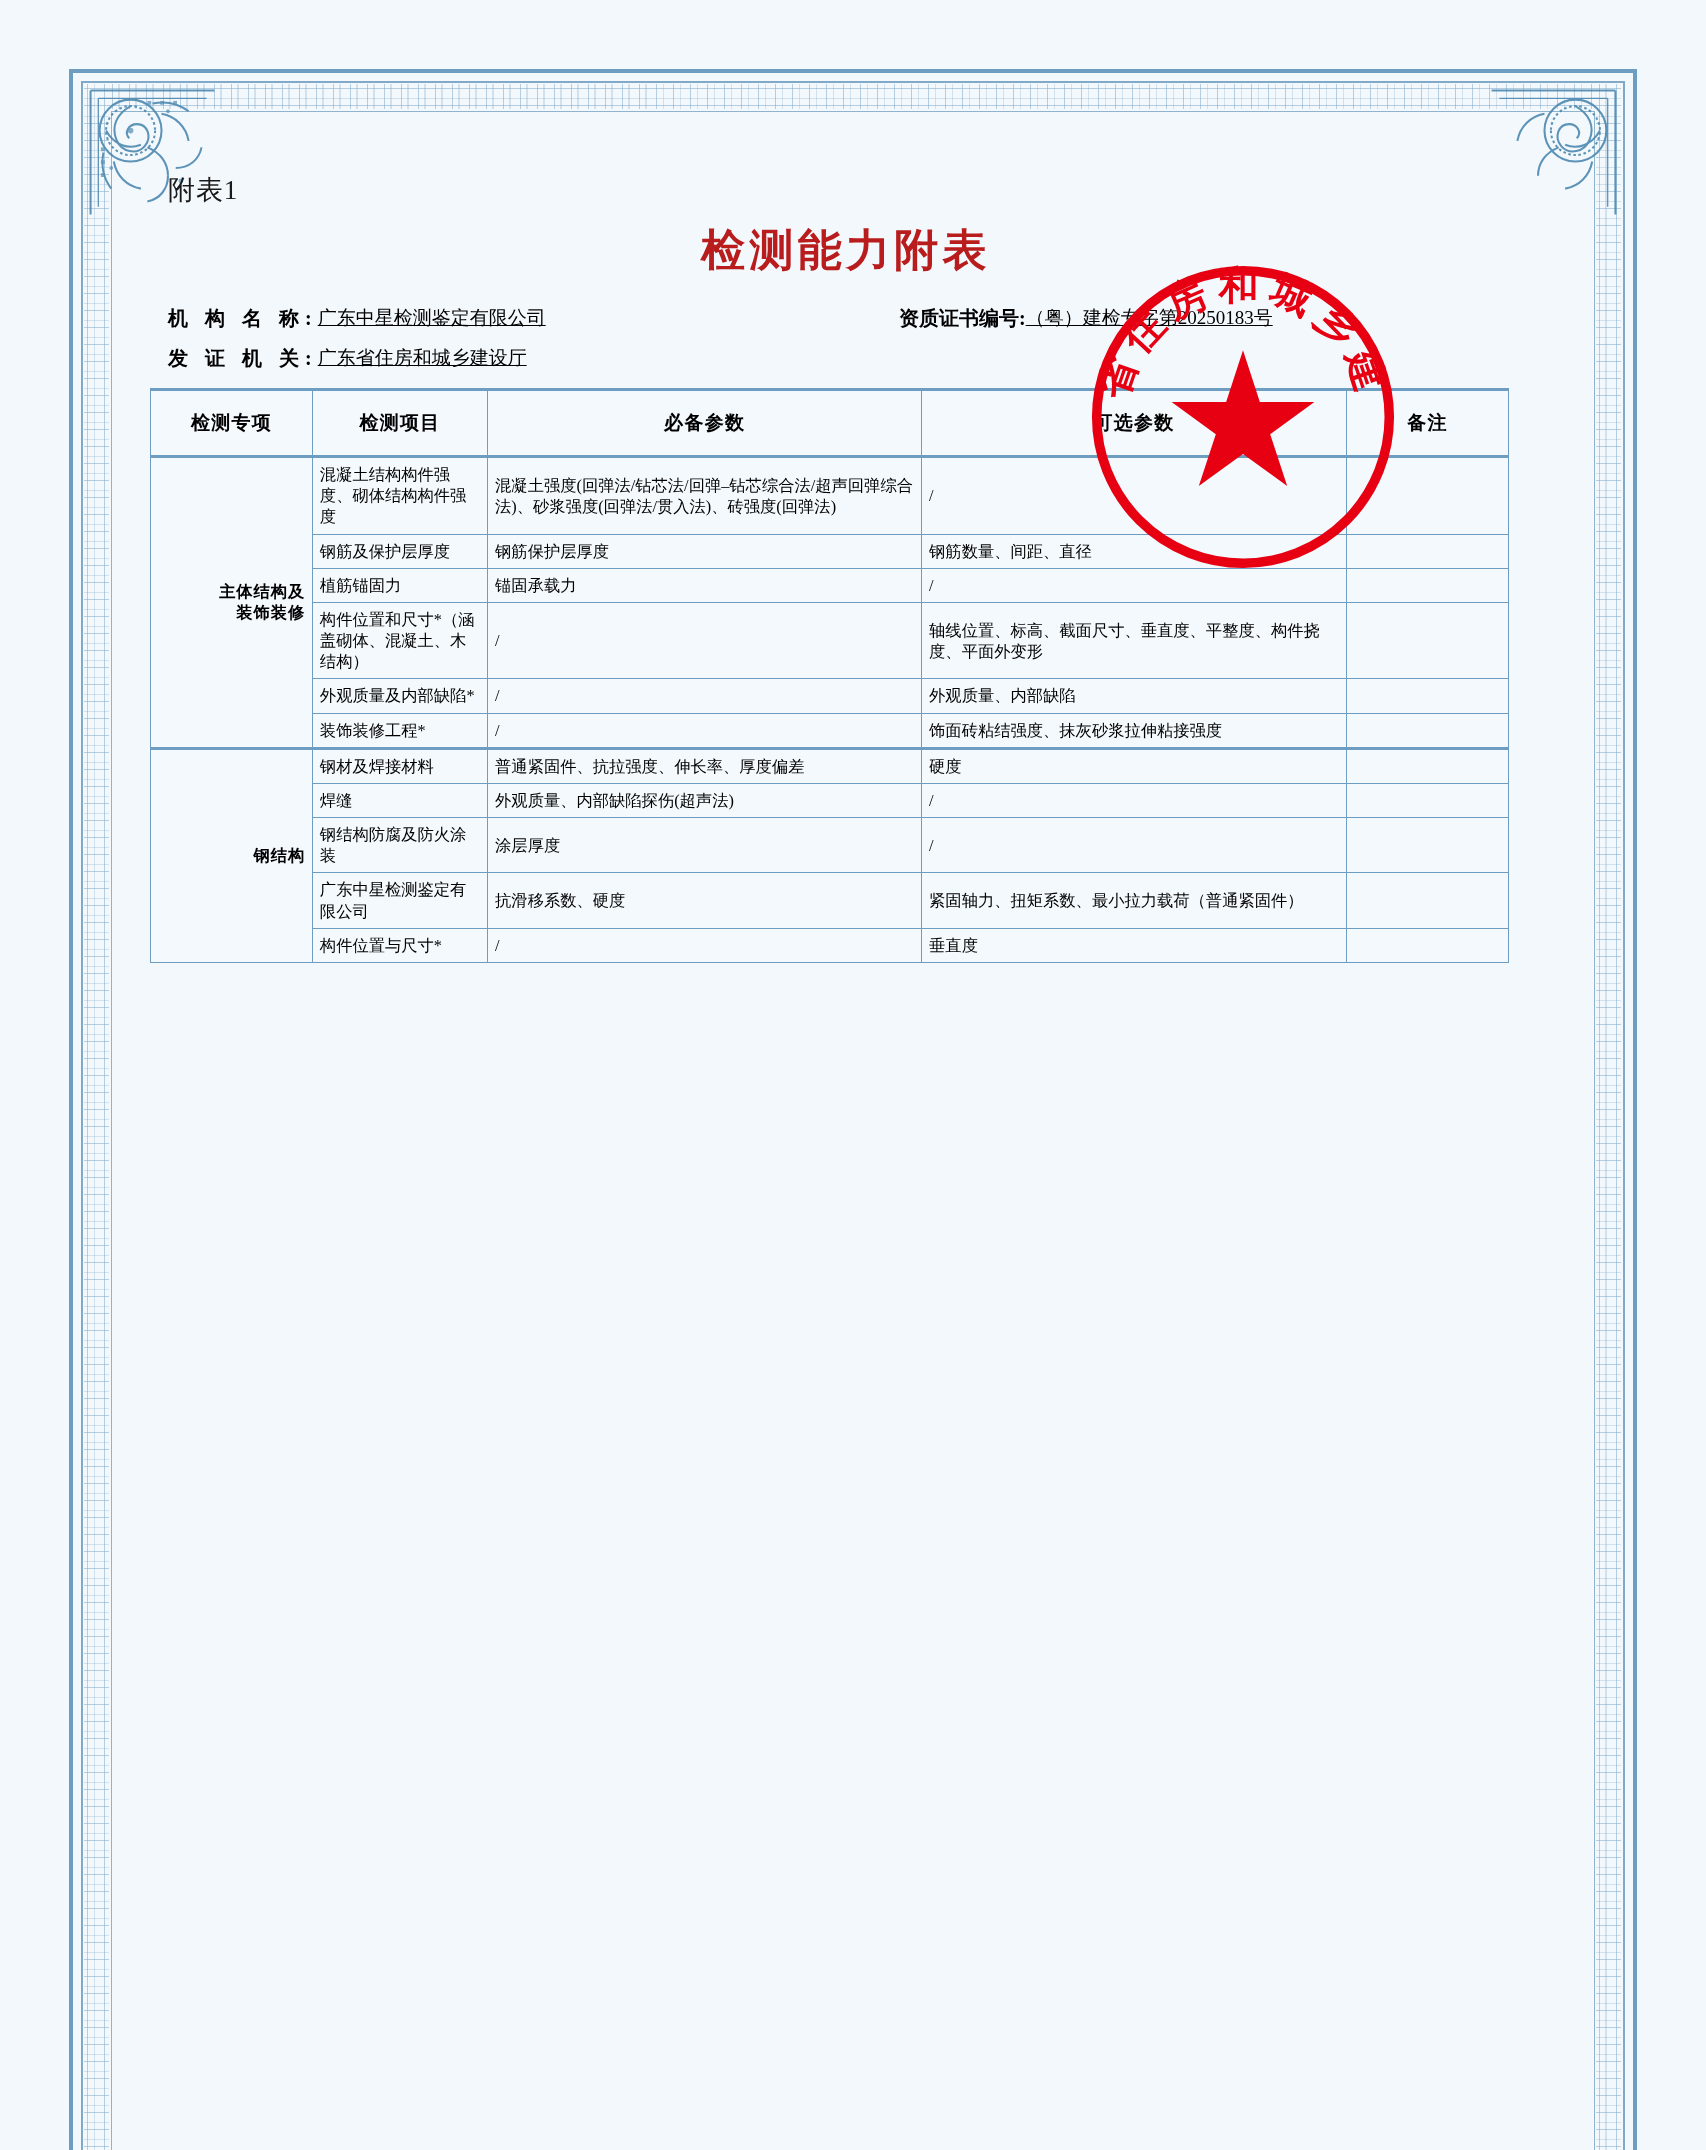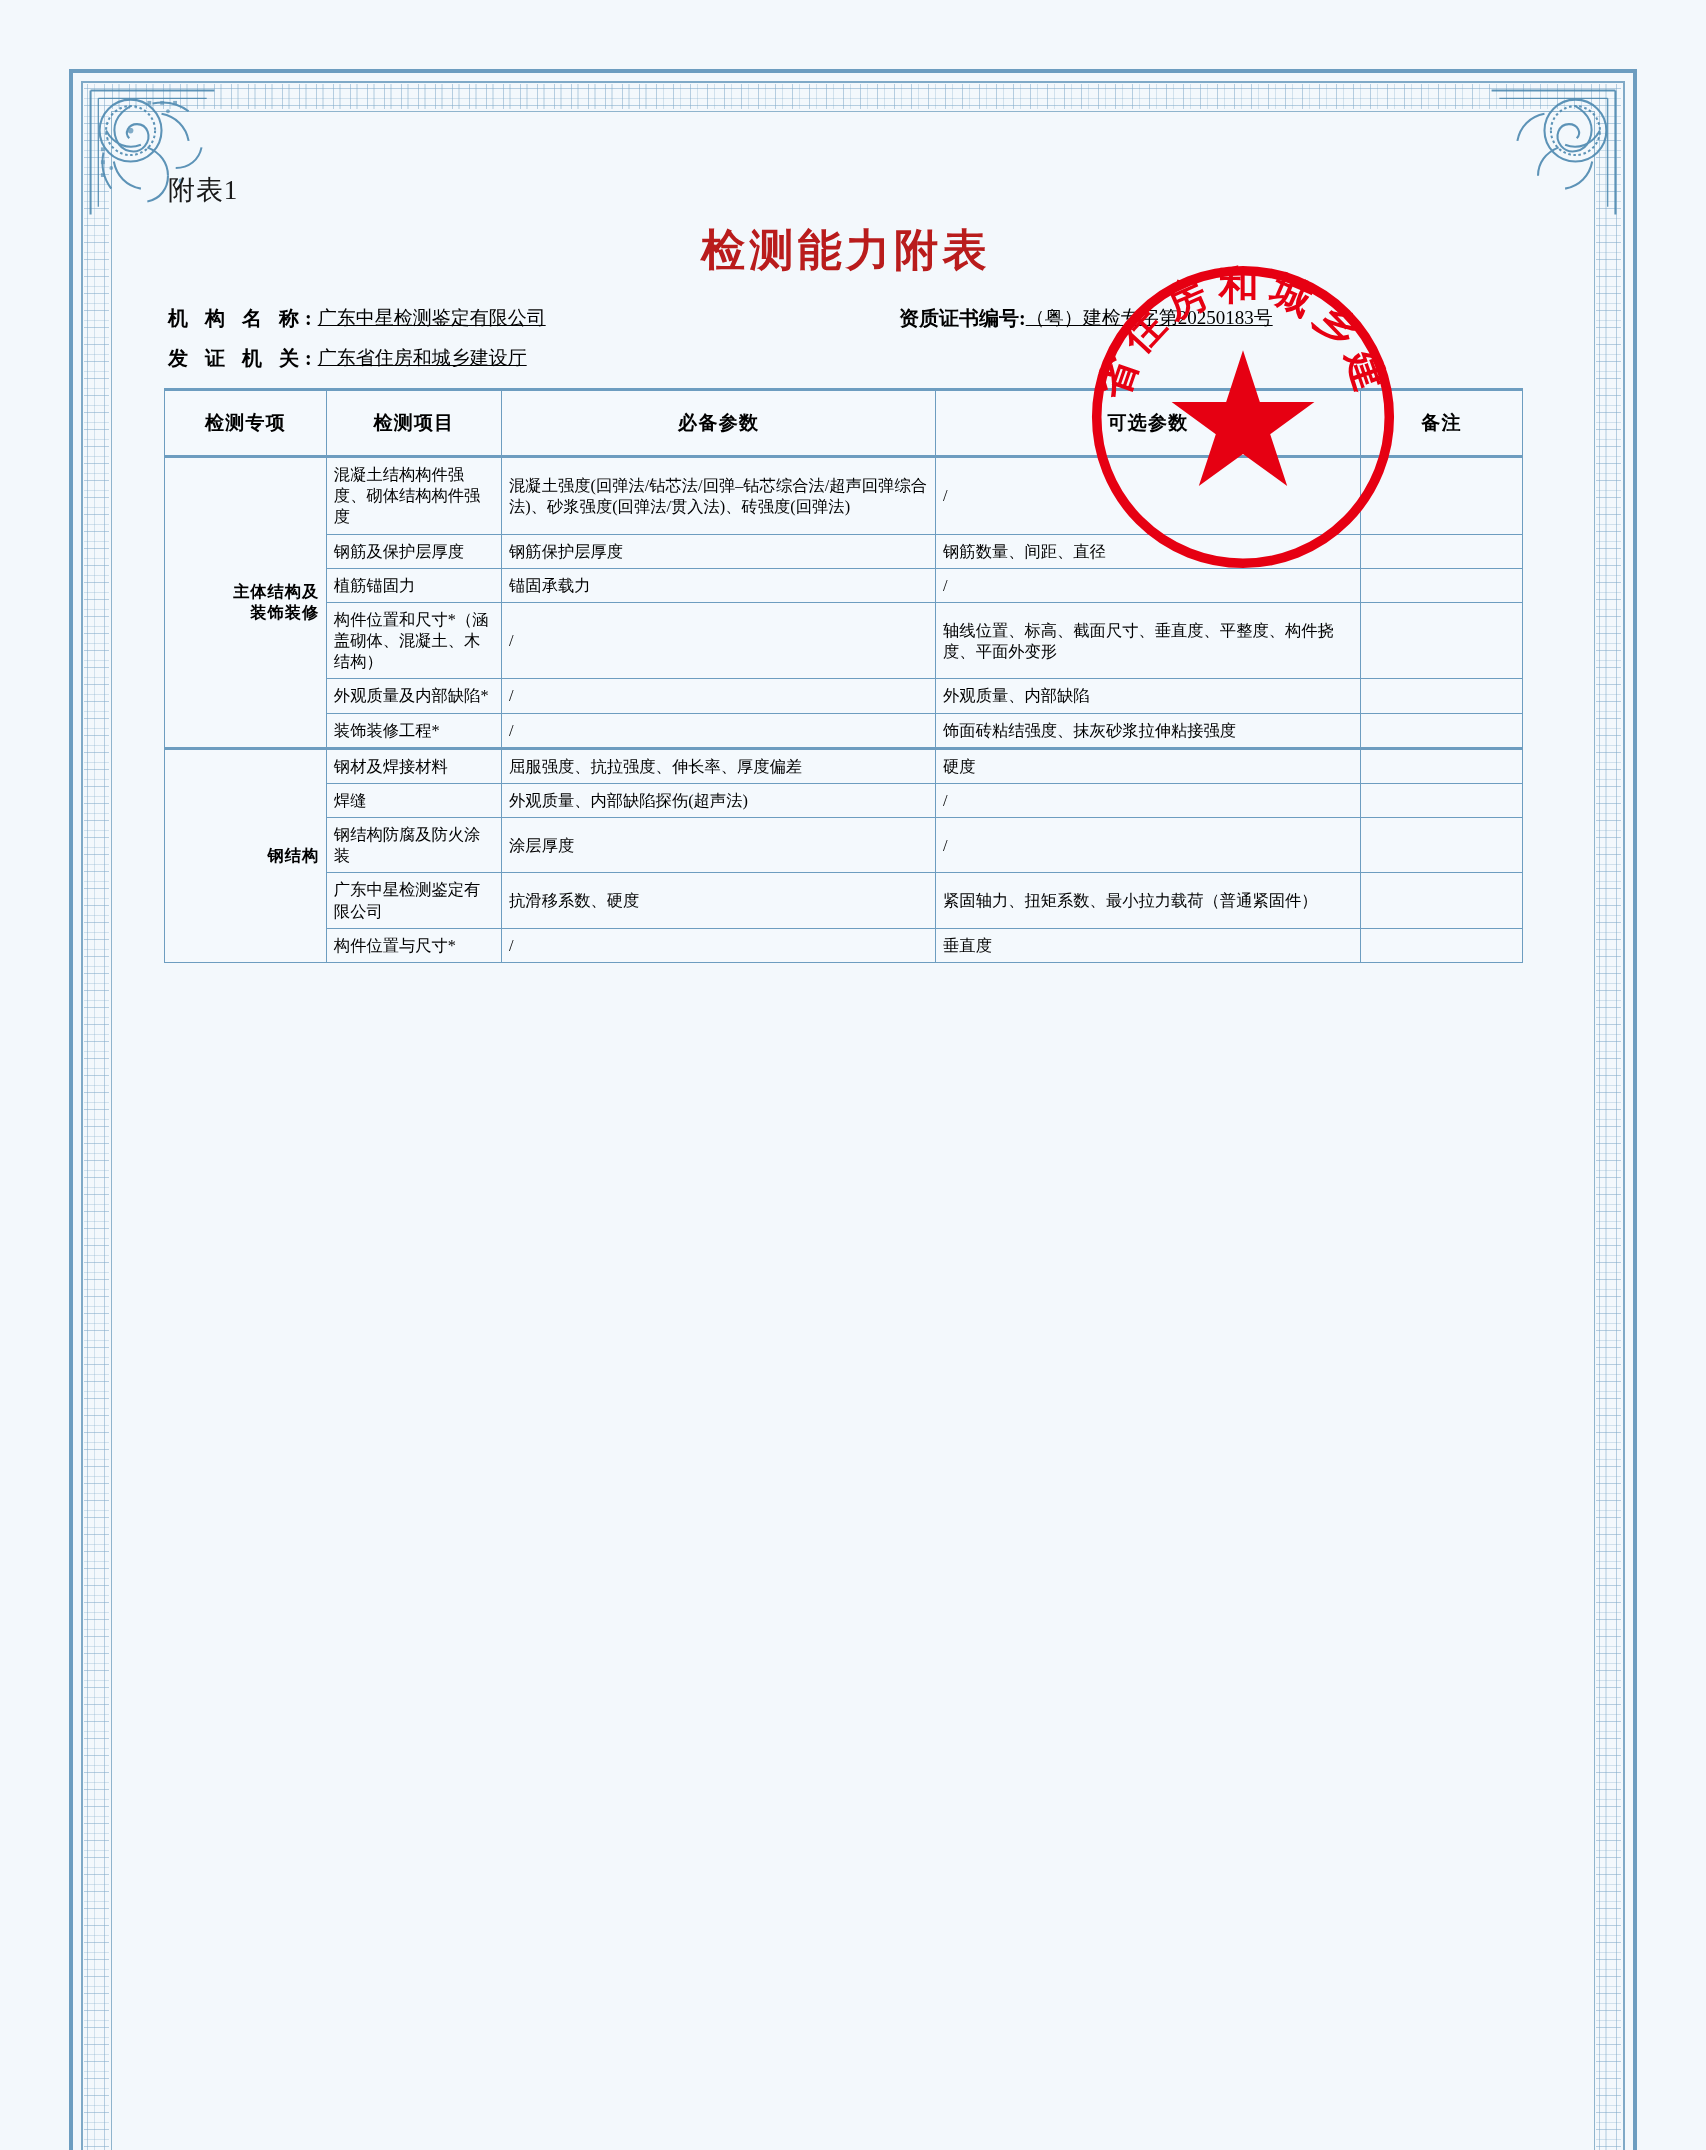--- a/index.html
+++ b/index.html
@@ -118,21 +118,21 @@
     font-size:20px;
   }
   .meta-key.spaced{ letter-spacing:6px;text-align:center; }
   .meta-val{ font-size:19px;text-decoration:underline; }
   .meta-val.two-line{ line-height:1.34; }
   .indent-2{ margin-left:73px; }
 
   
   table.cap{
     margin-top:16.3px;
-    margin-left:30px;
+    margin-left:16px;
     border-collapse:collapse;
     width:1359px;
     table-layout:fixed;
     background:#f4f9fd;
   }
   table.cap th, table.cap td{
     border:1.3px solid #6d9dc0;
     padding:6px 6.9px;
     vertical-align:middle;
     font-size:16.3px;
@@ -314,21 +314,21 @@
         <tr>
           <td class="item">装饰装修工程*</td>
           <td class="req">/</td>
           <td class="opt">饰面砖粘结强度、抹灰砂浆拉伸粘接强度</td>
           <td class="note"></td>
         </tr>
 
         <tr>
           <td class="group thick-top" rowspan="5">钢结构</td>
           <td class="item thick-top">钢材及焊接材料</td>
-          <td class="req thick-top">屈服强度、抗拉强度、伸长率、厚度偏差</td>
+          <td class="req thick-top">普通紧固件、抗拉强度、伸长率、厚度偏差</td>
           <td class="opt thick-top">硬度</td>
           <td class="note thick-top"></td>
         </tr>
         <tr>
           <td class="item">焊缝</td>
           <td class="req">外观质量、内部缺陷探伤(超声法)</td>
           <td class="opt">/</td>
           <td class="note"></td>
         </tr>
         <tr>

